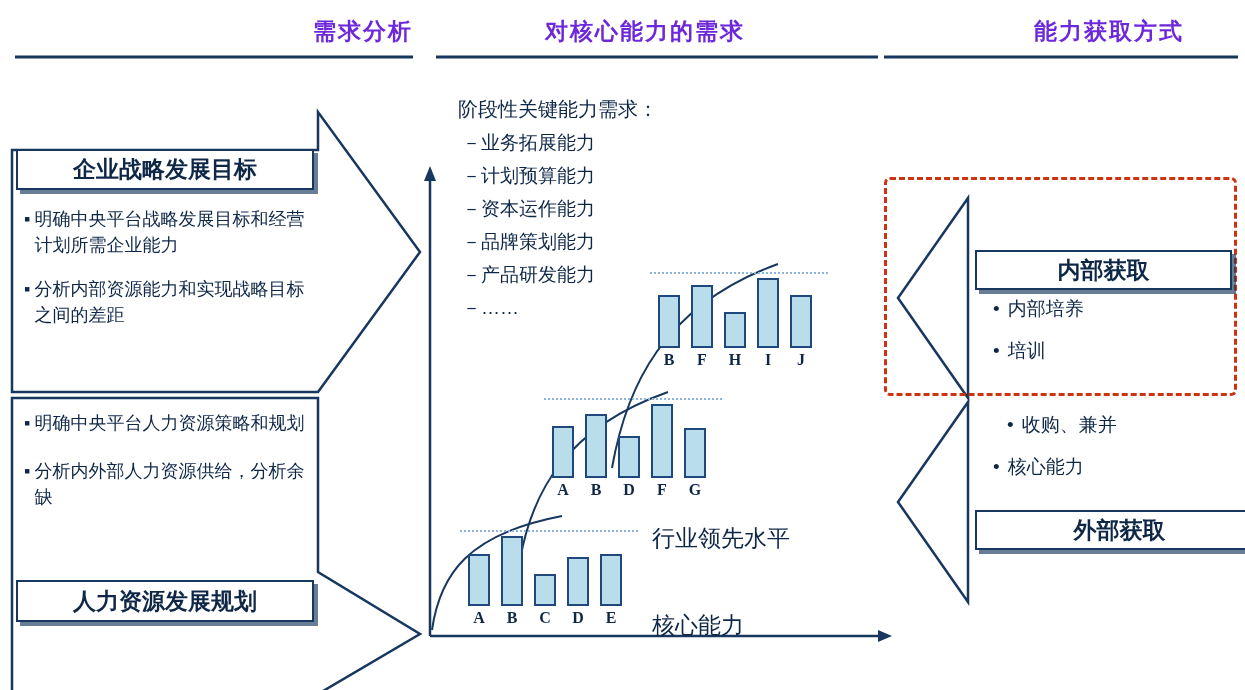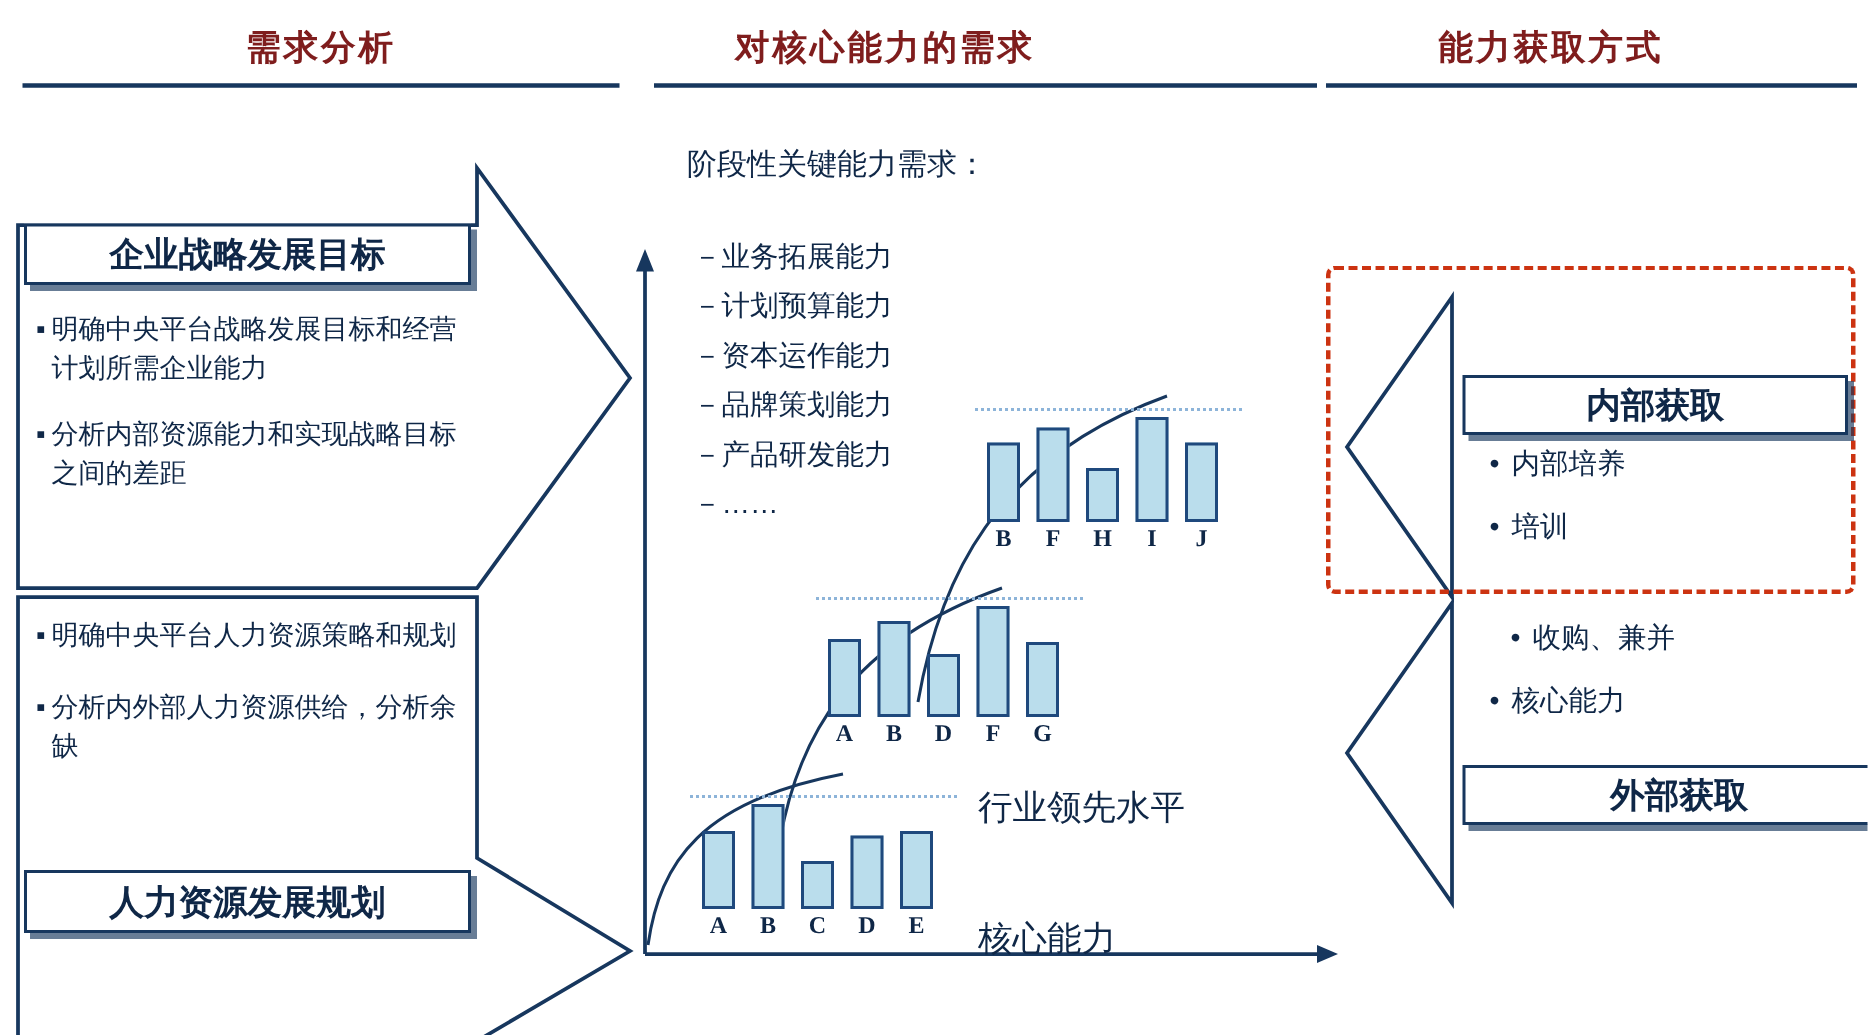--- a/index.html
+++ b/index.html
@@ -7,39 +7,39 @@
   body {
     position:relative;
     background:#ffffff;
     font-family:"Liberation Sans", sans-serif;
     color:#0F2747;
     overflow:hidden;
   }
   #shapes { position:absolute; left:0; top:0; width:1245px; height:690px; }
 
   .col-header {
-    position:absolute; top:16px; text-align:center;
-    font-size:23px; font-weight:bold; color:#7f1d1d; letter-spacing:2px;
+    position:absolute; top:16px; text-align:right;
+    font-size:23px; font-weight:bold; color:#6d28d9; letter-spacing:2px;
   }
 
   .titled-box {
     position:absolute; background:#ffffff;
     border:2px solid #17375E;
     box-shadow:4px 4px 0 rgba(23,55,94,.65);
     display:flex; align-items:center; justify-content:center;
     font-size:23px; font-weight:bold; color:#0F2747;
   }
 
   .bullets { position:absolute; display:flex; flex-direction:column; gap:18px;
     font-size:18px; line-height:1.45; }
   .bullet { display:flex; }
   .bullet .mark { margin-right:4px; flex:0 0 auto; }
 
   .list-title { position:absolute; font-size:20px; }
-  .mid-item { position:absolute; font-size:19px; white-space:nowrap;margin-top:28px; }
+  .mid-item { position:absolute; font-size:19px; white-space:nowrap; }
 
   .mini-chart { position:absolute; display:flex; align-items:flex-end; gap:11px; }
   .mini-chart .bar-col { position:relative; display:flex; align-items:flex-end; }
   .bar { width:22px; background:#BADDEC; border:2px solid #1F497D; }
   .bar-label {
     position:absolute; top:100%; left:50%; transform:translateX(-50%);
     margin-top:3px; font-family:"Liberation Serif", serif;
     font-weight:bold; font-size:16px; color:#0F2747;
   }
   .bench { position:absolute; left:-8px; right:-16px; border-top:2px dotted #8DB4D9; }

